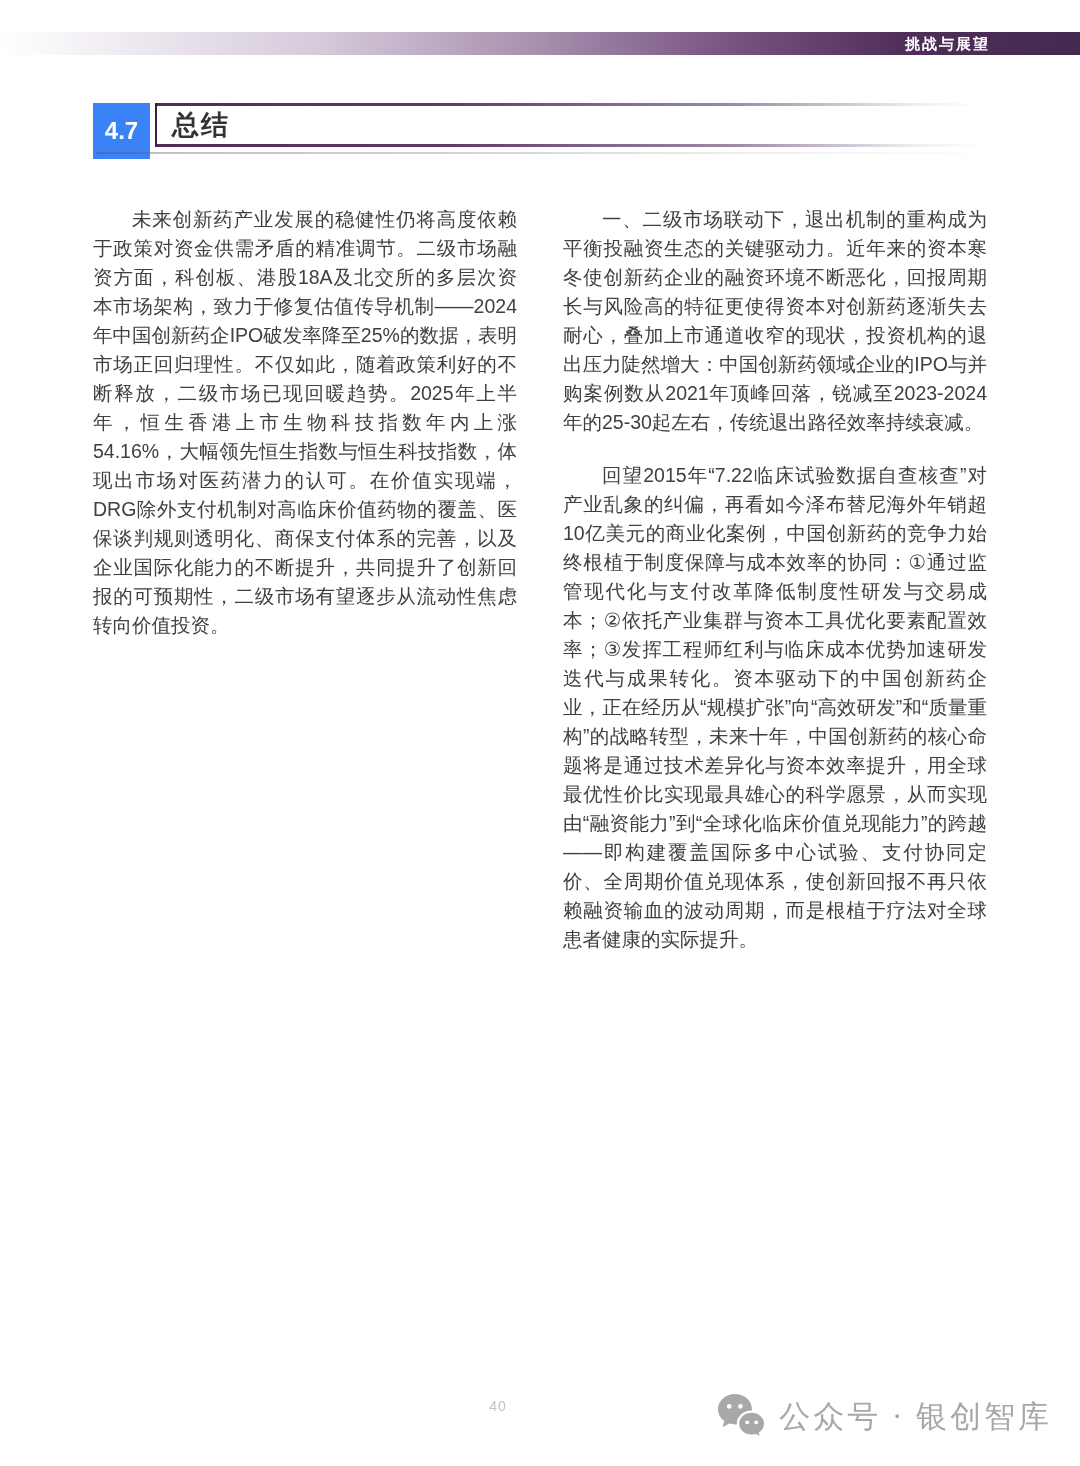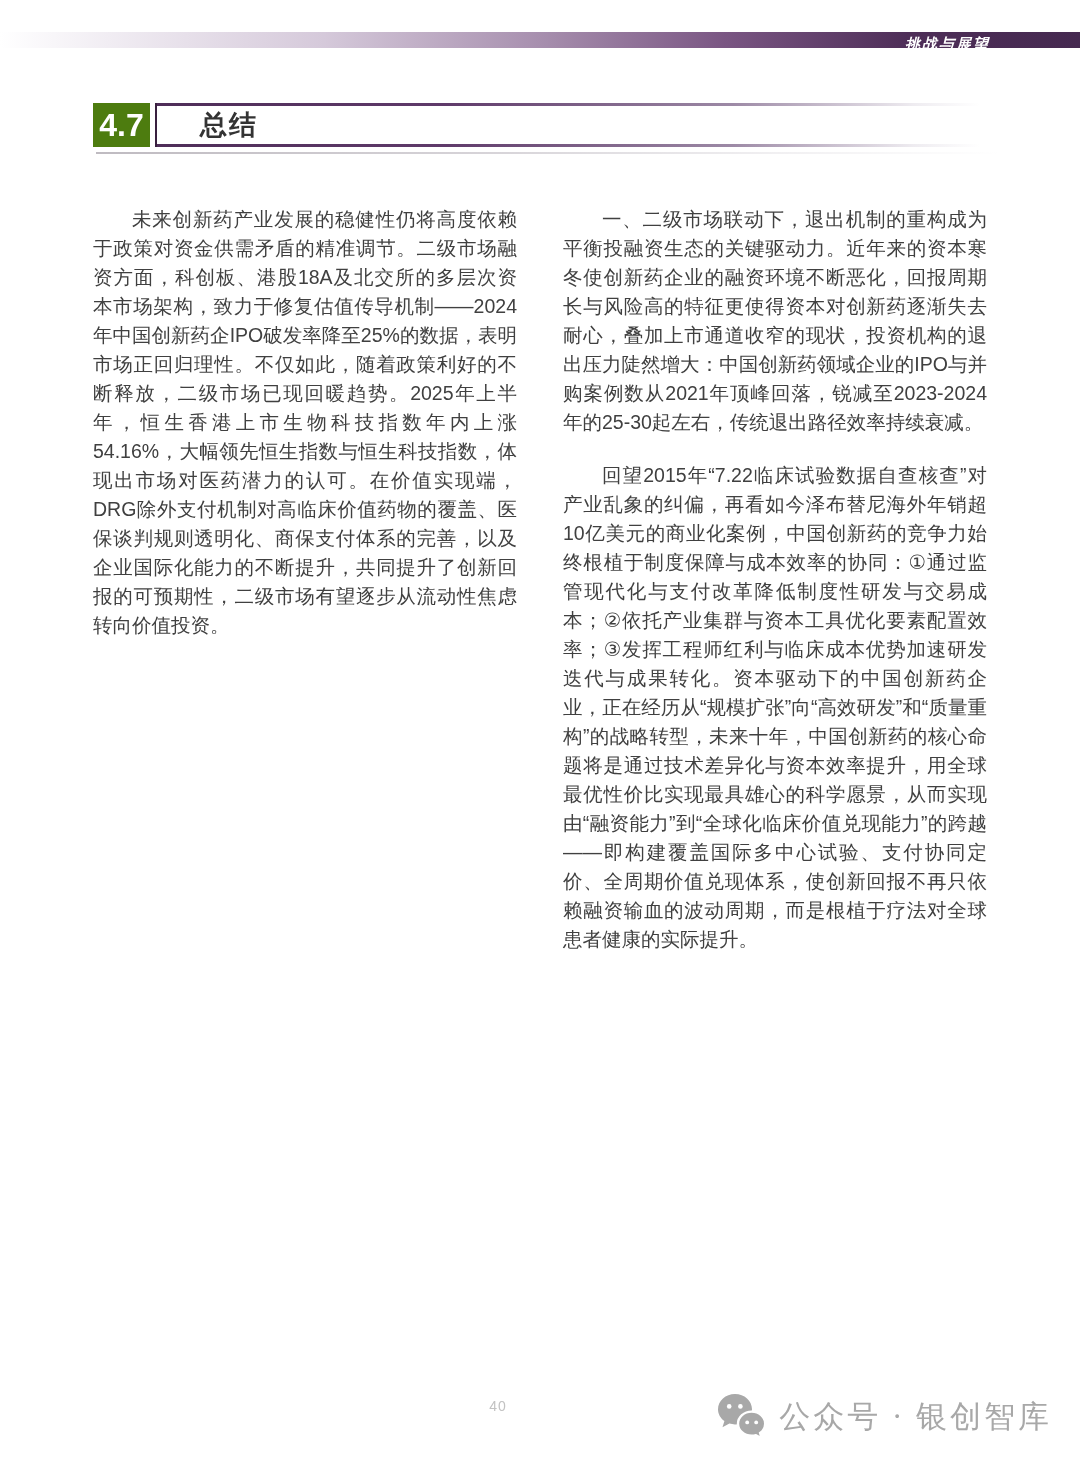--- a/index.html
+++ b/index.html
@@ -6,42 +6,41 @@
   html,body { width:1080px; height:1466px; }
   body {
     background:#ffffff;
     font-family:"Liberation Sans","DejaVu Sans",sans-serif;
     position:relative;
     overflow:hidden;
   }
 
   
   .topbar {
-    position:absolute; top:32px; left:0; width:1080px; height:16px;
+    position:absolute; top:32px; left:0; width:1080px; height:23px;
     background:linear-gradient(to right,
       #ffffff 0%, #f1edf3 10%, #d5c9da 30%, #a78fae 50%,
       #7a5683 67%, #4e2e58 84%, #452950 100%);
-    font-style:italic;
   }
   .topbar-label {
     position:absolute; right:90px; top:0; height:23px; line-height:23px;
     color:#ffffff; font-size:15px; font-weight:bold; letter-spacing:2px;
   }
 
   
   .section-header { position:absolute; left:93px; top:103px; width:887px; height:44px; display:flex; }
   .section-num {
-    width:57px; height:44px; background:#4d7c0f; color:#ffffff;
-    font-size:32px; font-weight:bold;
+    width:57px; height:56px; background:#3b82f6; color:#ffffff;
+    font-size:24px; font-weight:bold;
     display:flex; align-items:center; justify-content:center; flex:0 0 auto;
   }
   .section-title-box {
     flex:1; margin-left:5px; position:relative; background:#ffffff;
     border-left:2px solid #39203f;
-    display:flex; align-items:center;padding-left:28px;
+    display:flex; align-items:center;
   }
   .section-title-box::before, .section-title-box::after {
     content:""; position:absolute; left:0; width:100%; height:3px;
     background:linear-gradient(to right,
       #4e2d58 0%, #5f3a6a 35%, #9d8aa6 70%, rgba(190,180,198,0.25) 92%, rgba(190,180,198,0) 100%);
   }
   .section-title-box::before { top:0; }
   .section-title-box::after  { bottom:0; }
   .section-title { font-size:27px; font-weight:bold; color:#333333; padding-left:15px; letter-spacing:2px; }
   .section-shadow {

